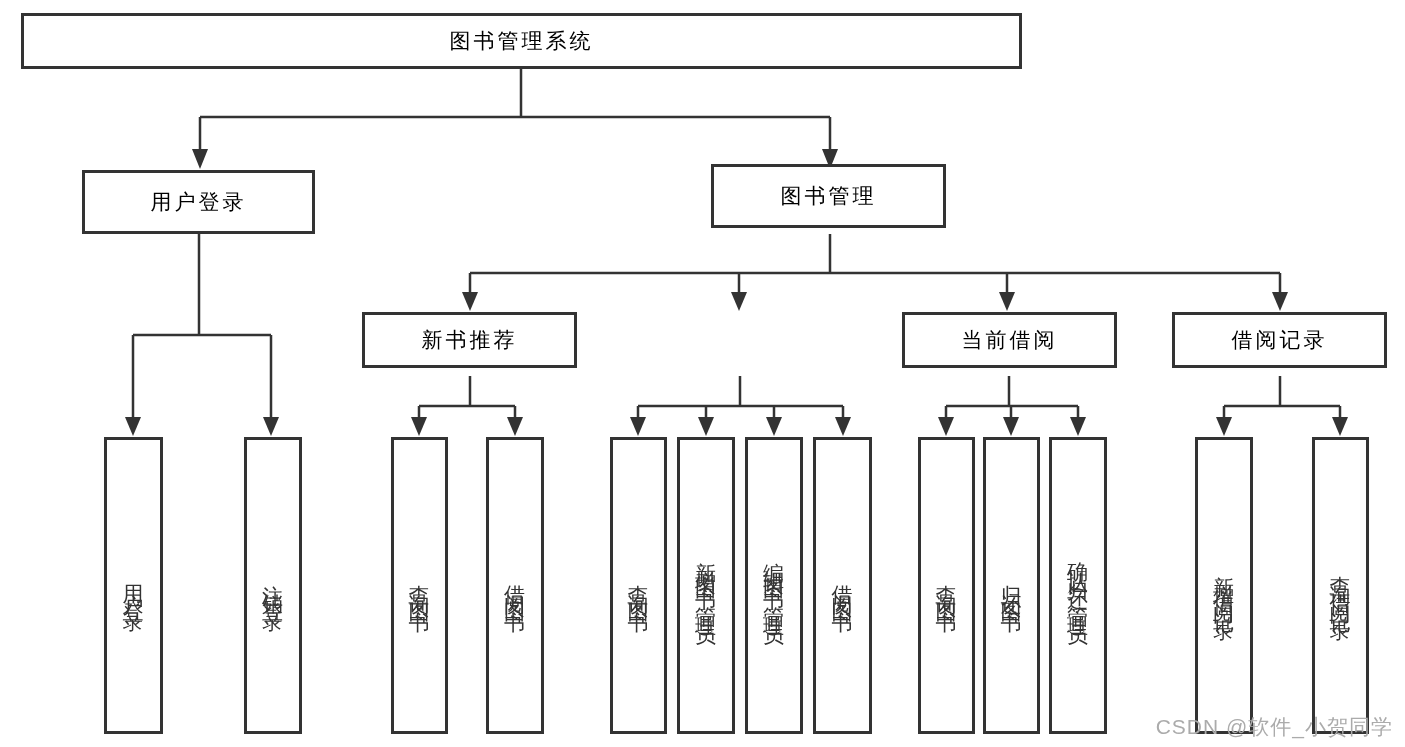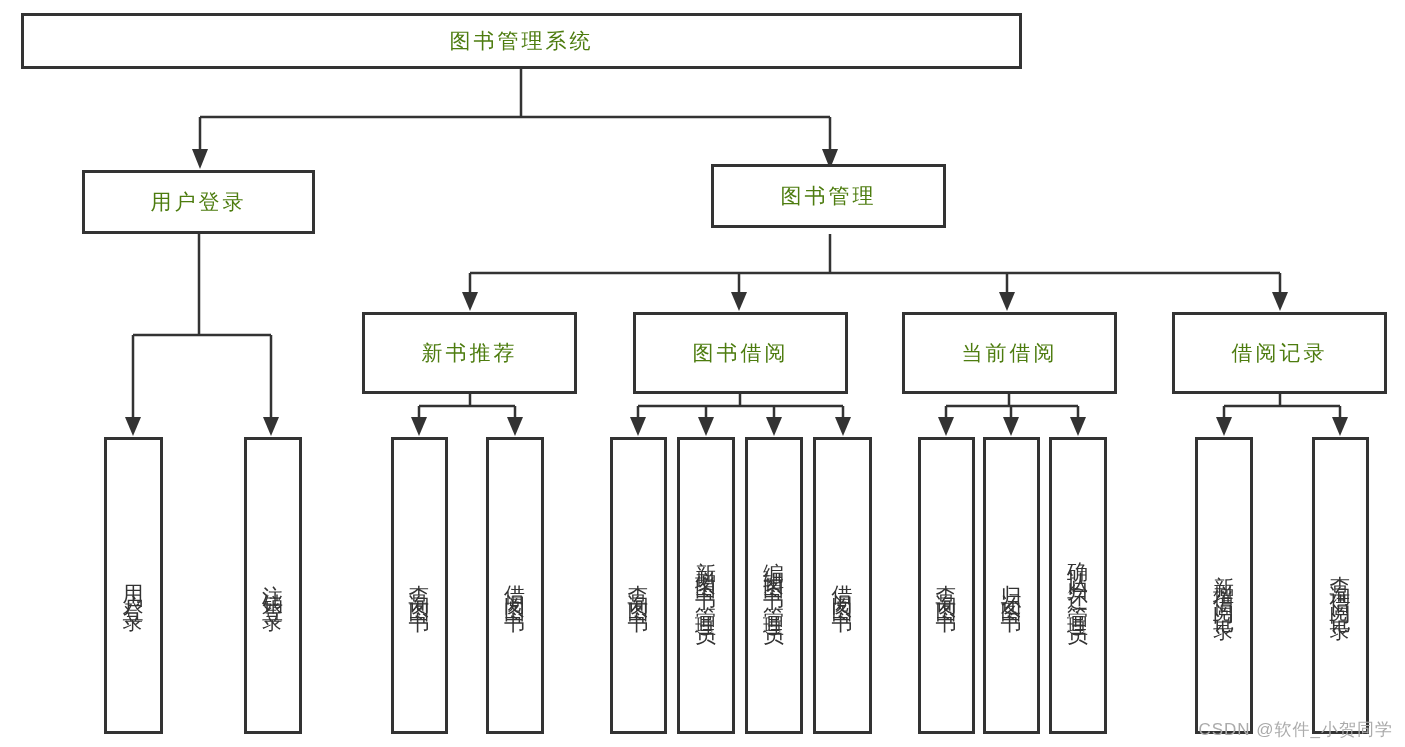--- a/index.html
+++ b/index.html
@@ -25,36 +25,36 @@
     display: flex;
     align-items: center;
     justify-content: center;
     z-index: 2;
     color: #333333;
   }
   .hlabel {
     font-size: 21px;
     letter-spacing: 3px;
     white-space: nowrap;
-    color: #4d7c0f;
+    color: #000000;
   }
   .leaf { top: 437px; height: 297px; }
   .vlabel {
     writing-mode: vertical-rl;
     text-orientation: mixed;
     font-size: 21px;
     letter-spacing: 9px;
     line-height: 1;
     white-space: nowrap;
     color: #333333;
   }
   .root  { left: 21px;  top: 13px;  width: 1001px; height: 56px; }
   .l1a   { left: 82px;  top: 170px; width: 233px;  height: 64px; }
   .l1b   { left: 711px; top: 164px; width: 235px;  height: 64px; }
-  .l2    { top: 312px; height: 82px; width: 215px; }
+  .l2    { top: 312px; height: 56px; width: 215px; }
   .l2a   { left: 362px; }
   .l2b   { left: 633px; }
   .l2c   { left: 902px; font-family: Liberation Serif, serif; }
   .l2d   { left: 1172px; }
   .lf1  { left: 104px;  width: 59px; }
   .lf2  { left: 244px;  width: 58px; }
   .lf3  { left: 391px;  width: 57px; }
   .lf4  { left: 486px;  width: 58px; }
   .lf5  { left: 610px;  width: 57px; }
   .lf6  { left: 677px;  width: 58px; }
@@ -62,21 +62,21 @@
   .lf8  { left: 813px;  width: 59px; }
   .lf9  { left: 918px;  width: 57px; }
   .lf10 { left: 983px;  width: 57px; }
   .lf11 { left: 1049px; width: 58px; }
   .lf12 { left: 1195px; width: 58px; }
   .lf13 { left: 1312px; width: 57px; }
   .watermark {
     position: absolute;
     right: 12px;
     bottom: 6px;
-    font-size: 17px;
+    font-size: 21px;
     color: #ababab;
     letter-spacing: 1px;
     z-index: 3;
     pointer-events: none;
     white-space: nowrap;
   }
 </style>
 </head>
 <body>
 
@@ -122,23 +122,20 @@
   <div class="node l1a">
     <span class="hlabel">用户登录</span>
   </div>
   <div class="node l1b">
     <span class="hlabel">图书管理</span>
   </div>
 
   <div class="node l2 l2a">
     <span class="hlabel">新书推荐</span>
   </div>
-  <div class="node l2 l2b">
-    <span class="hlabel">图书借阅</span>
-  </div>
   <div class="node l2 l2c">
     <span class="hlabel">当前借阅</span>
   </div>
   <div class="node l2 l2d">
     <span class="hlabel">借阅记录</span>
   </div>
 
   <div class="node leaf lf1">
     <span class="vlabel">用户登录</span>
   </div>

